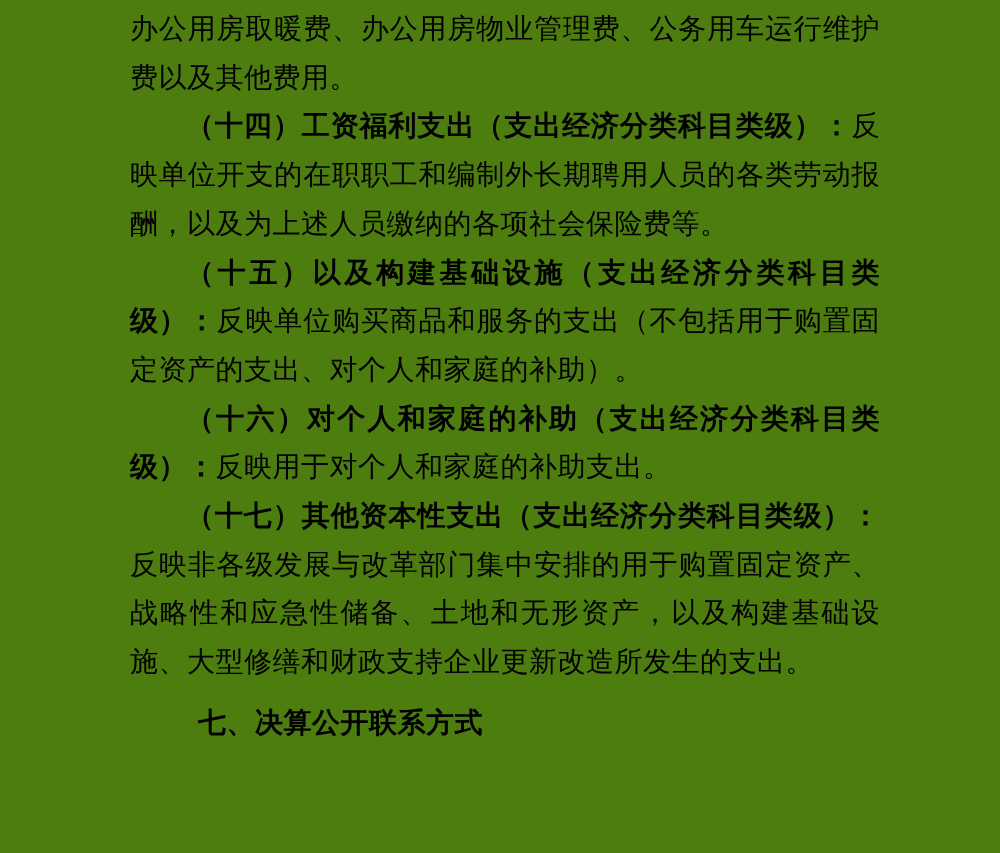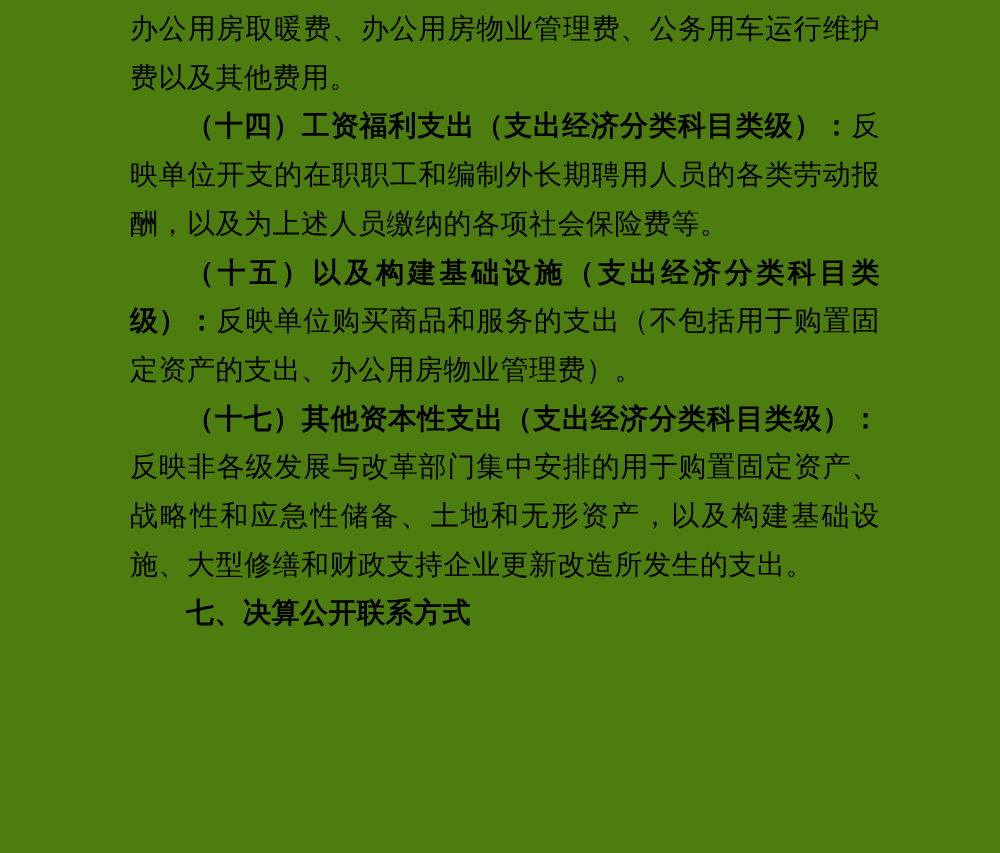--- a/index.html
+++ b/index.html
@@ -28,39 +28,40 @@
     letter-spacing: 0.5px;
     word-break: break-all;
   }
   .para.continuation {
     text-indent: 0;
   }
   .para-label {
     font-weight: 700;
   }
   .heading {
-    margin: 0;
+    margin: 12px;
     font-family: Liberation Sans, sans-serif;
     font-weight: 700;
     font-size: 28px;
     line-height: 48.7px;
     text-indent: 2em;
     letter-spacing: 0.5px;
   }
 </style>
 </head>
 <body>
 
 <div class="page">
 
   <p class="para continuation">办公用房取暖费、办公用房物业管理费、公务用车运行维护费以及其他费用。</p>
 
   <p class="para"><span class="para-label">（十四）工资福利支出（支出经济分类科目类级）：</span><span>反映单位开支的在职职工和编制外长期聘用人员的各类劳动报酬，以及为上述人员缴纳的各项社会保险费等。</span></p>
 
-  <p class="para"><span class="para-label">（十五）以及构建基础设施（支出经济分类科目类级）：</span><span>反映单位购买商品和服务的支出（不包括用于购置固定资产的支出、办公用房物业管理费）。</span></p>
+  <p class="para"><span class="para-label">（十五）以及构建基础设施（支出经济分类科目类级）：</span><span>反映单位购买商品和服务的支出（不包括用于购置固定资产的支出、对个人和家庭的补助）。</span></p>
 
+  <p class="para"><span class="para-label">（十六）对个人和家庭的补助（支出经济分类科目类级）：</span><span>反映用于对个人和家庭的补助支出。</span></p>
 
   <p class="para"><span class="para-label">（十七）其他资本性支出（支出经济分类科目类级）：</span><span>反映非各级发展与改革部门集中安排的用于购置固定资产、战略性和应急性储备、土地和无形资产，以及构建基础设施、大型修缮和财政支持企业更新改造所发生的支出。</span></p>
 
   <h2 class="heading">七、决算公开联系方式</h2>
 
 
 </div>
 
 </body></html>

